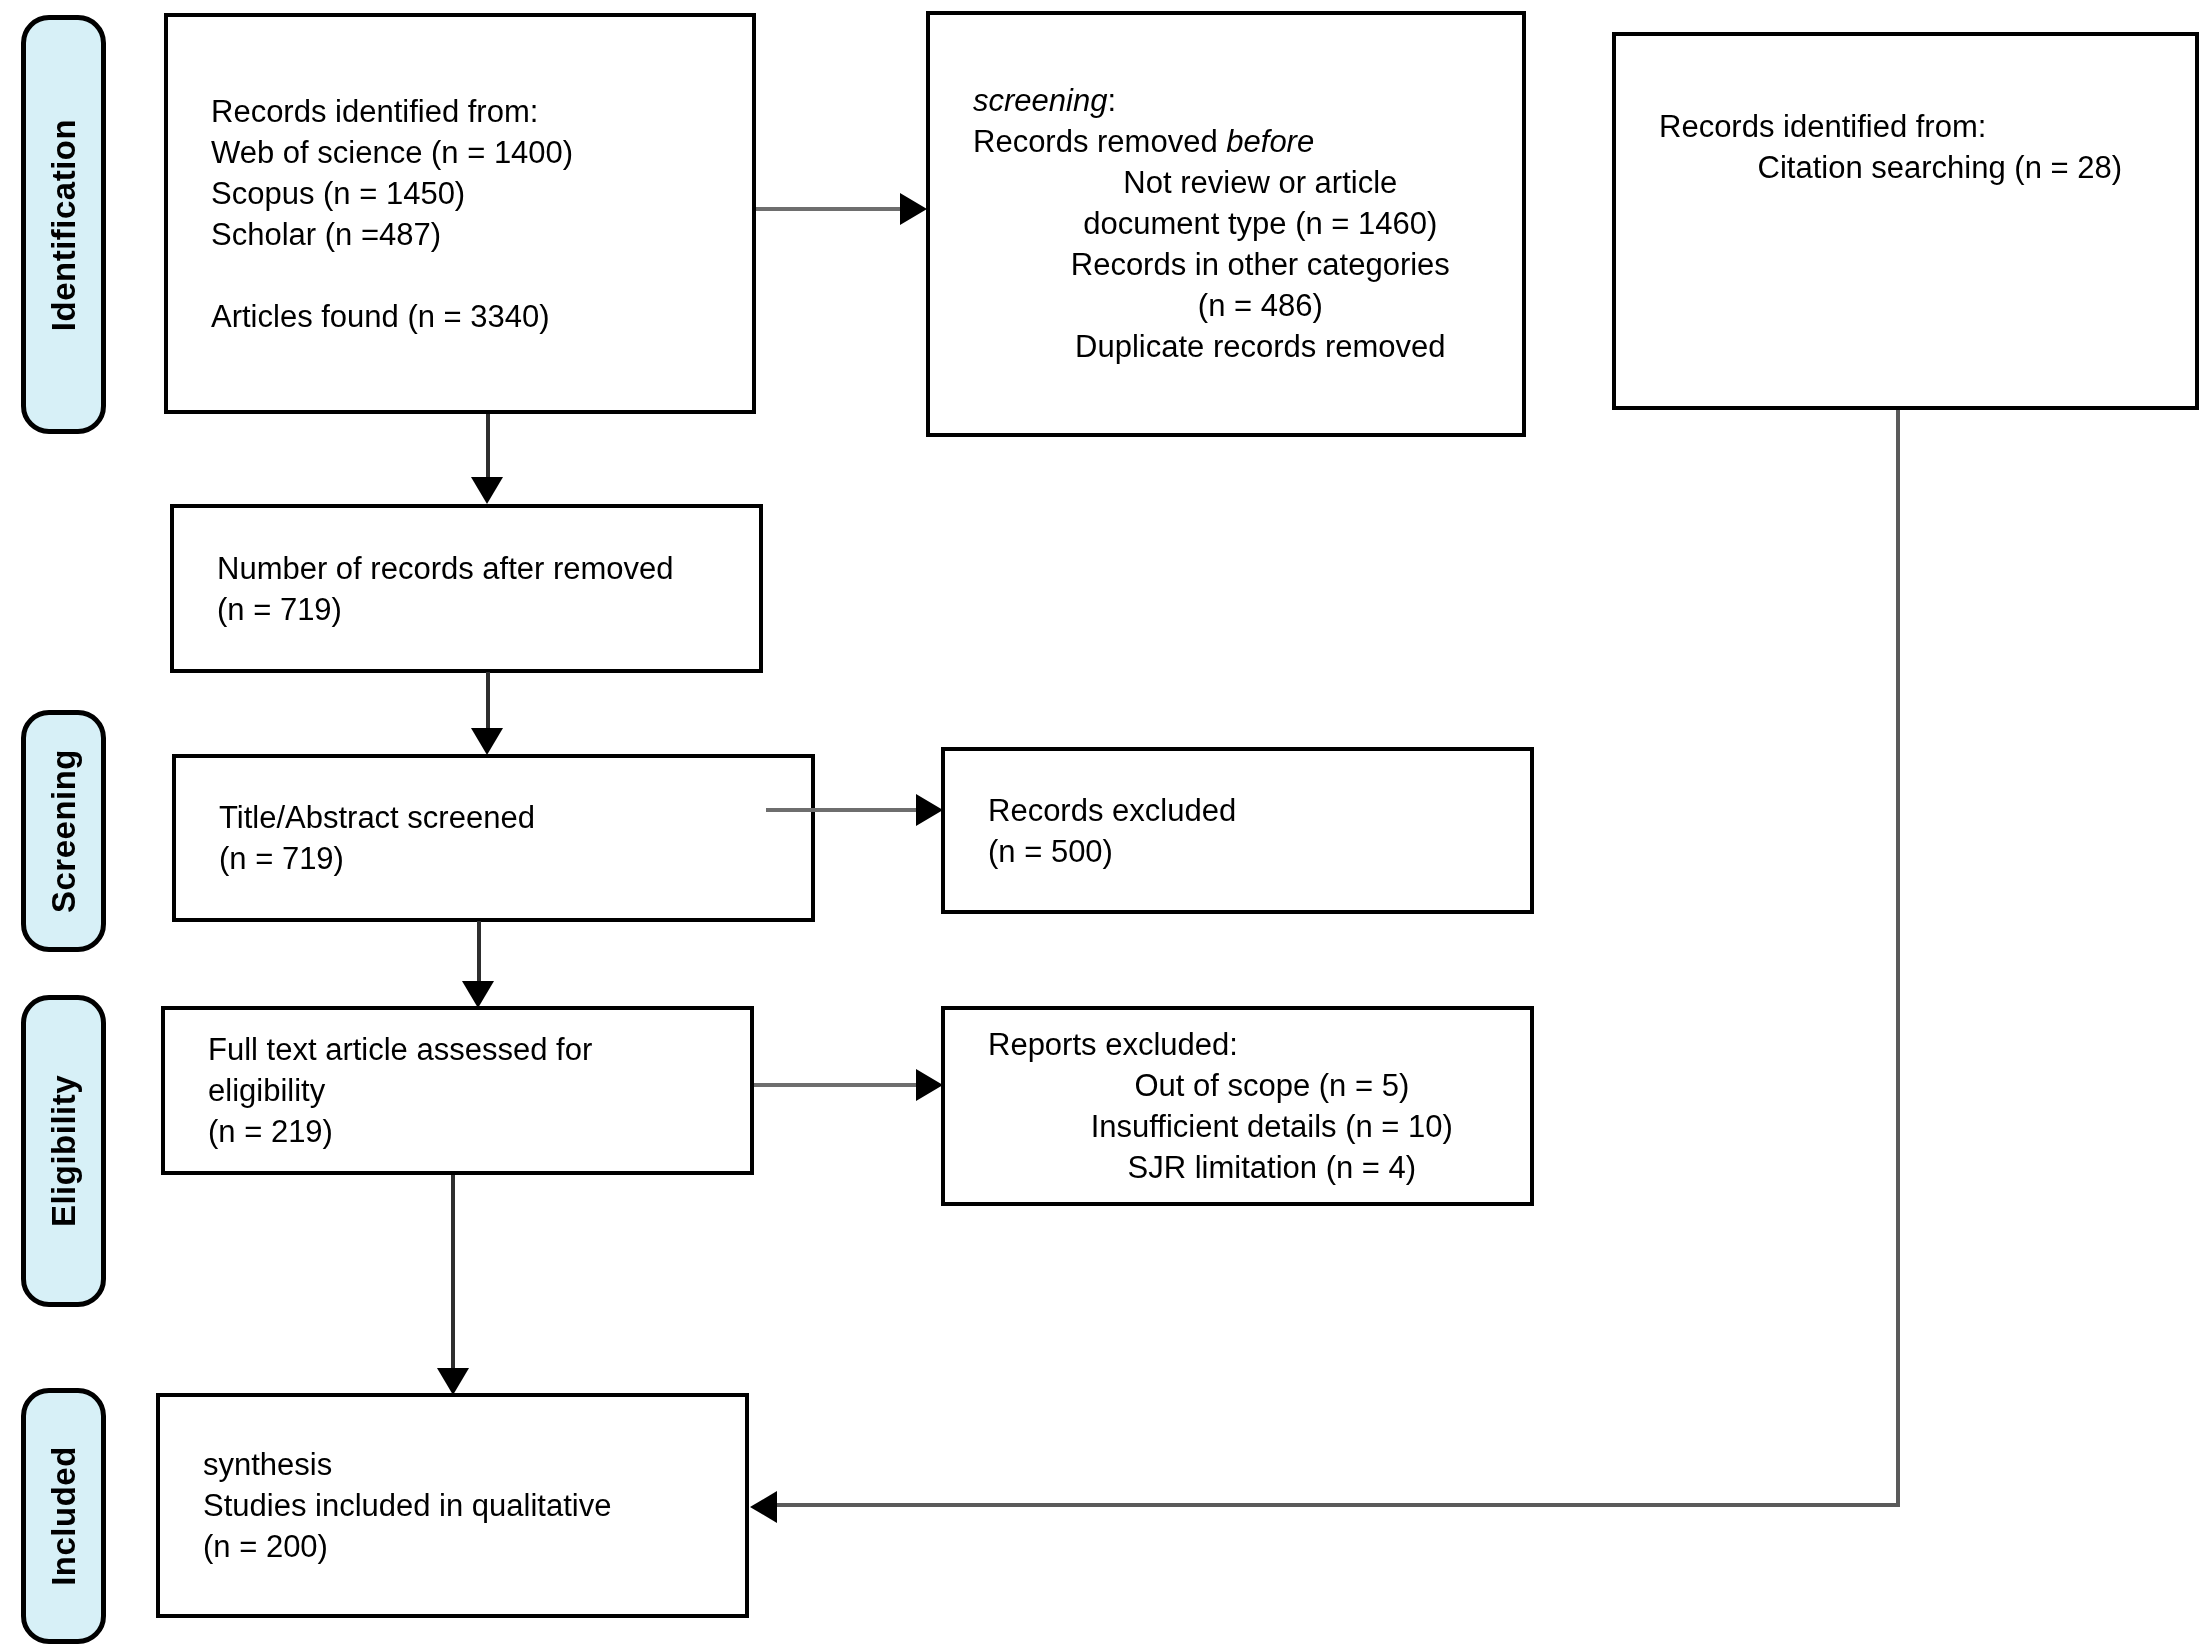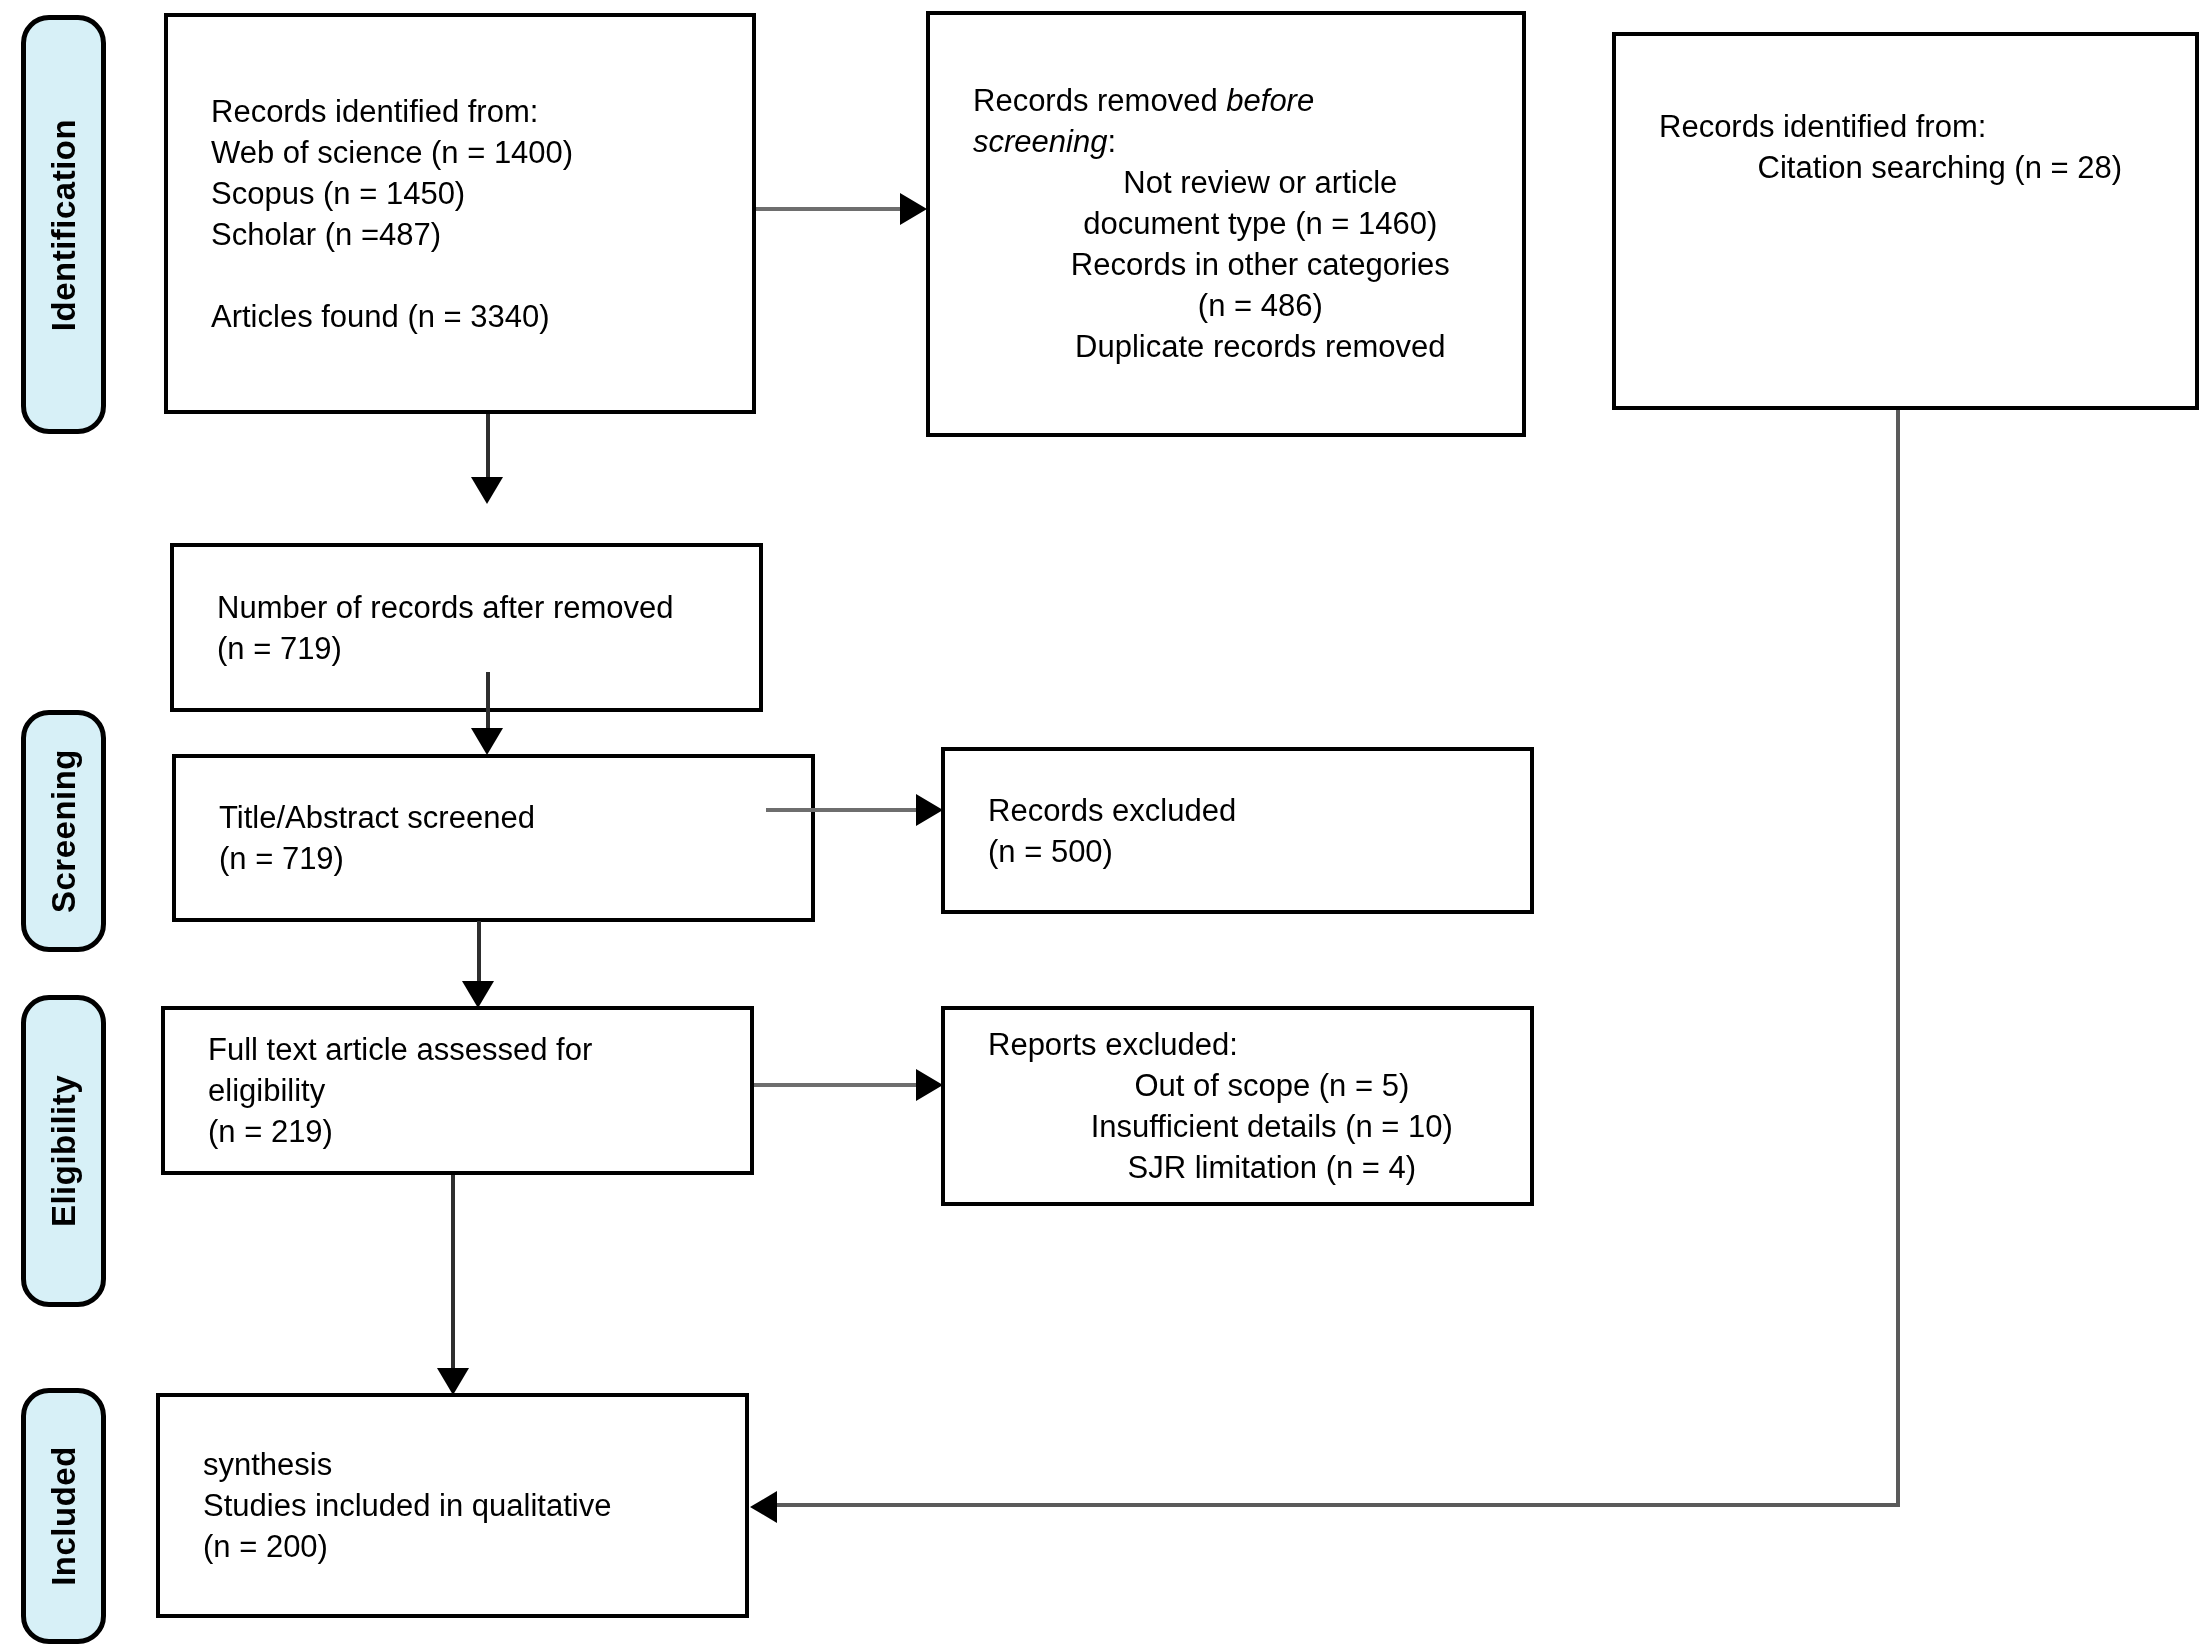--- a/index.html
+++ b/index.html
@@ -108,35 +108,35 @@
 <div class="fbox" style="left:164px;top:13.4px;width:592px;height:401px;">
   <div class="line">Records identified from:</div>
   <div class="line">Web of science (n = 1400)</div>
   <div class="line">Scopus (n = 1450)</div>
   <div class="line">Scholar (n =487)</div>
   <div class="line blank"></div>
   <div class="line">Articles found (n = 3340)</div>
 </div>
 
 <div class="fbox" style="left:926px;top:10.7px;width:600px;height:426px;">
+  <div class="line"><i>screening</i><span>:</span></div>
   <div class="line"><span>Records removed </span><i>before</i></div>
-  <div class="line"><i>screening</i><span>:</span></div>
   <div class="line indent">Not review or article</div>
   <div class="line indent">document type (n = 1460)</div>
   <div class="line indent">Records in other categories</div>
   <div class="line indent">(n = 486)</div>
   <div class="line indent">Duplicate records removed</div>
 </div>
 
 <div class="fbox top-align" style="left:1612px;top:32px;width:587px;height:378px;">
   <div class="line">Records identified from:</div>
   <div class="line indent">Citation searching (n = 28)</div>
 </div>
 
-<div class="fbox" style="left:170px;top:504px;width:593px;height:169px;margin-top:39px;">
+<div class="fbox" style="left:170px;top:504px;width:593px;height:169px;">
   <div class="line">Number of records after removed</div>
   <div class="line">(n = 719)</div>
 </div>
 
 <div class="fbox" style="left:172px;top:754px;width:643px;height:168px;">
   <div class="line">Title/Abstract screened</div>
   <div class="line">(n = 719)</div>
 </div>
 
 <div class="fbox" style="left:941px;top:747px;width:593px;height:167px;">

